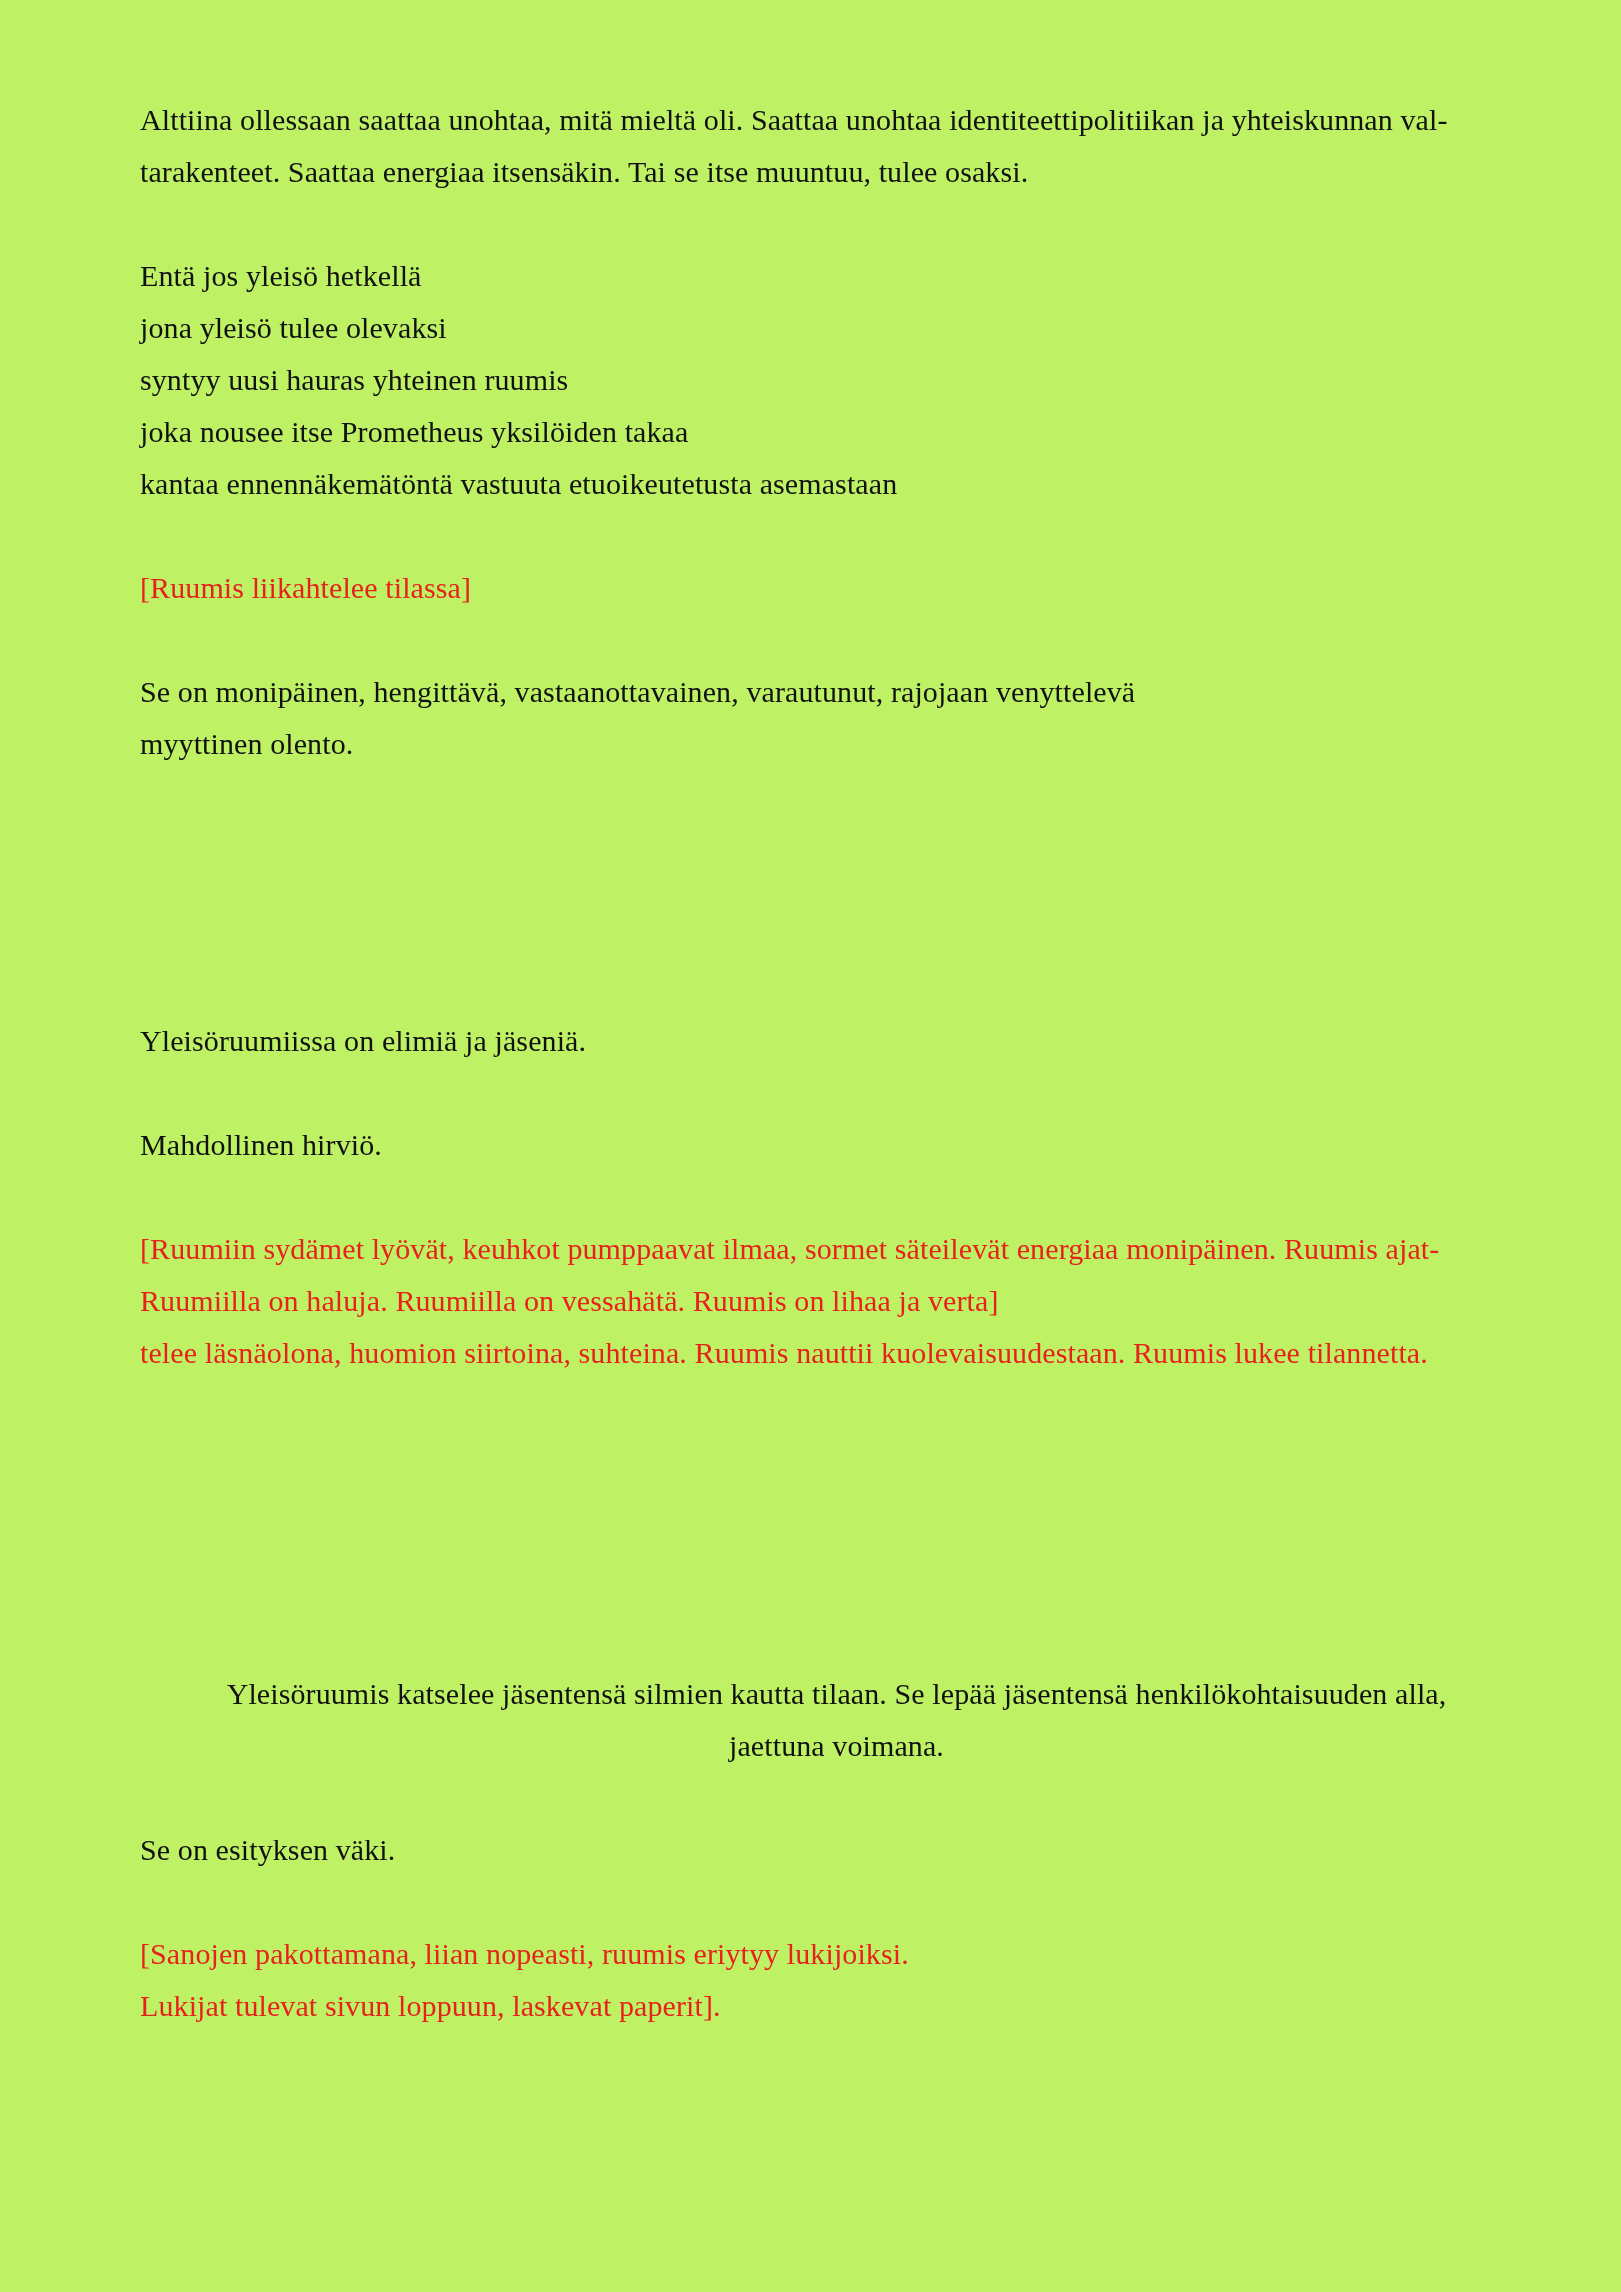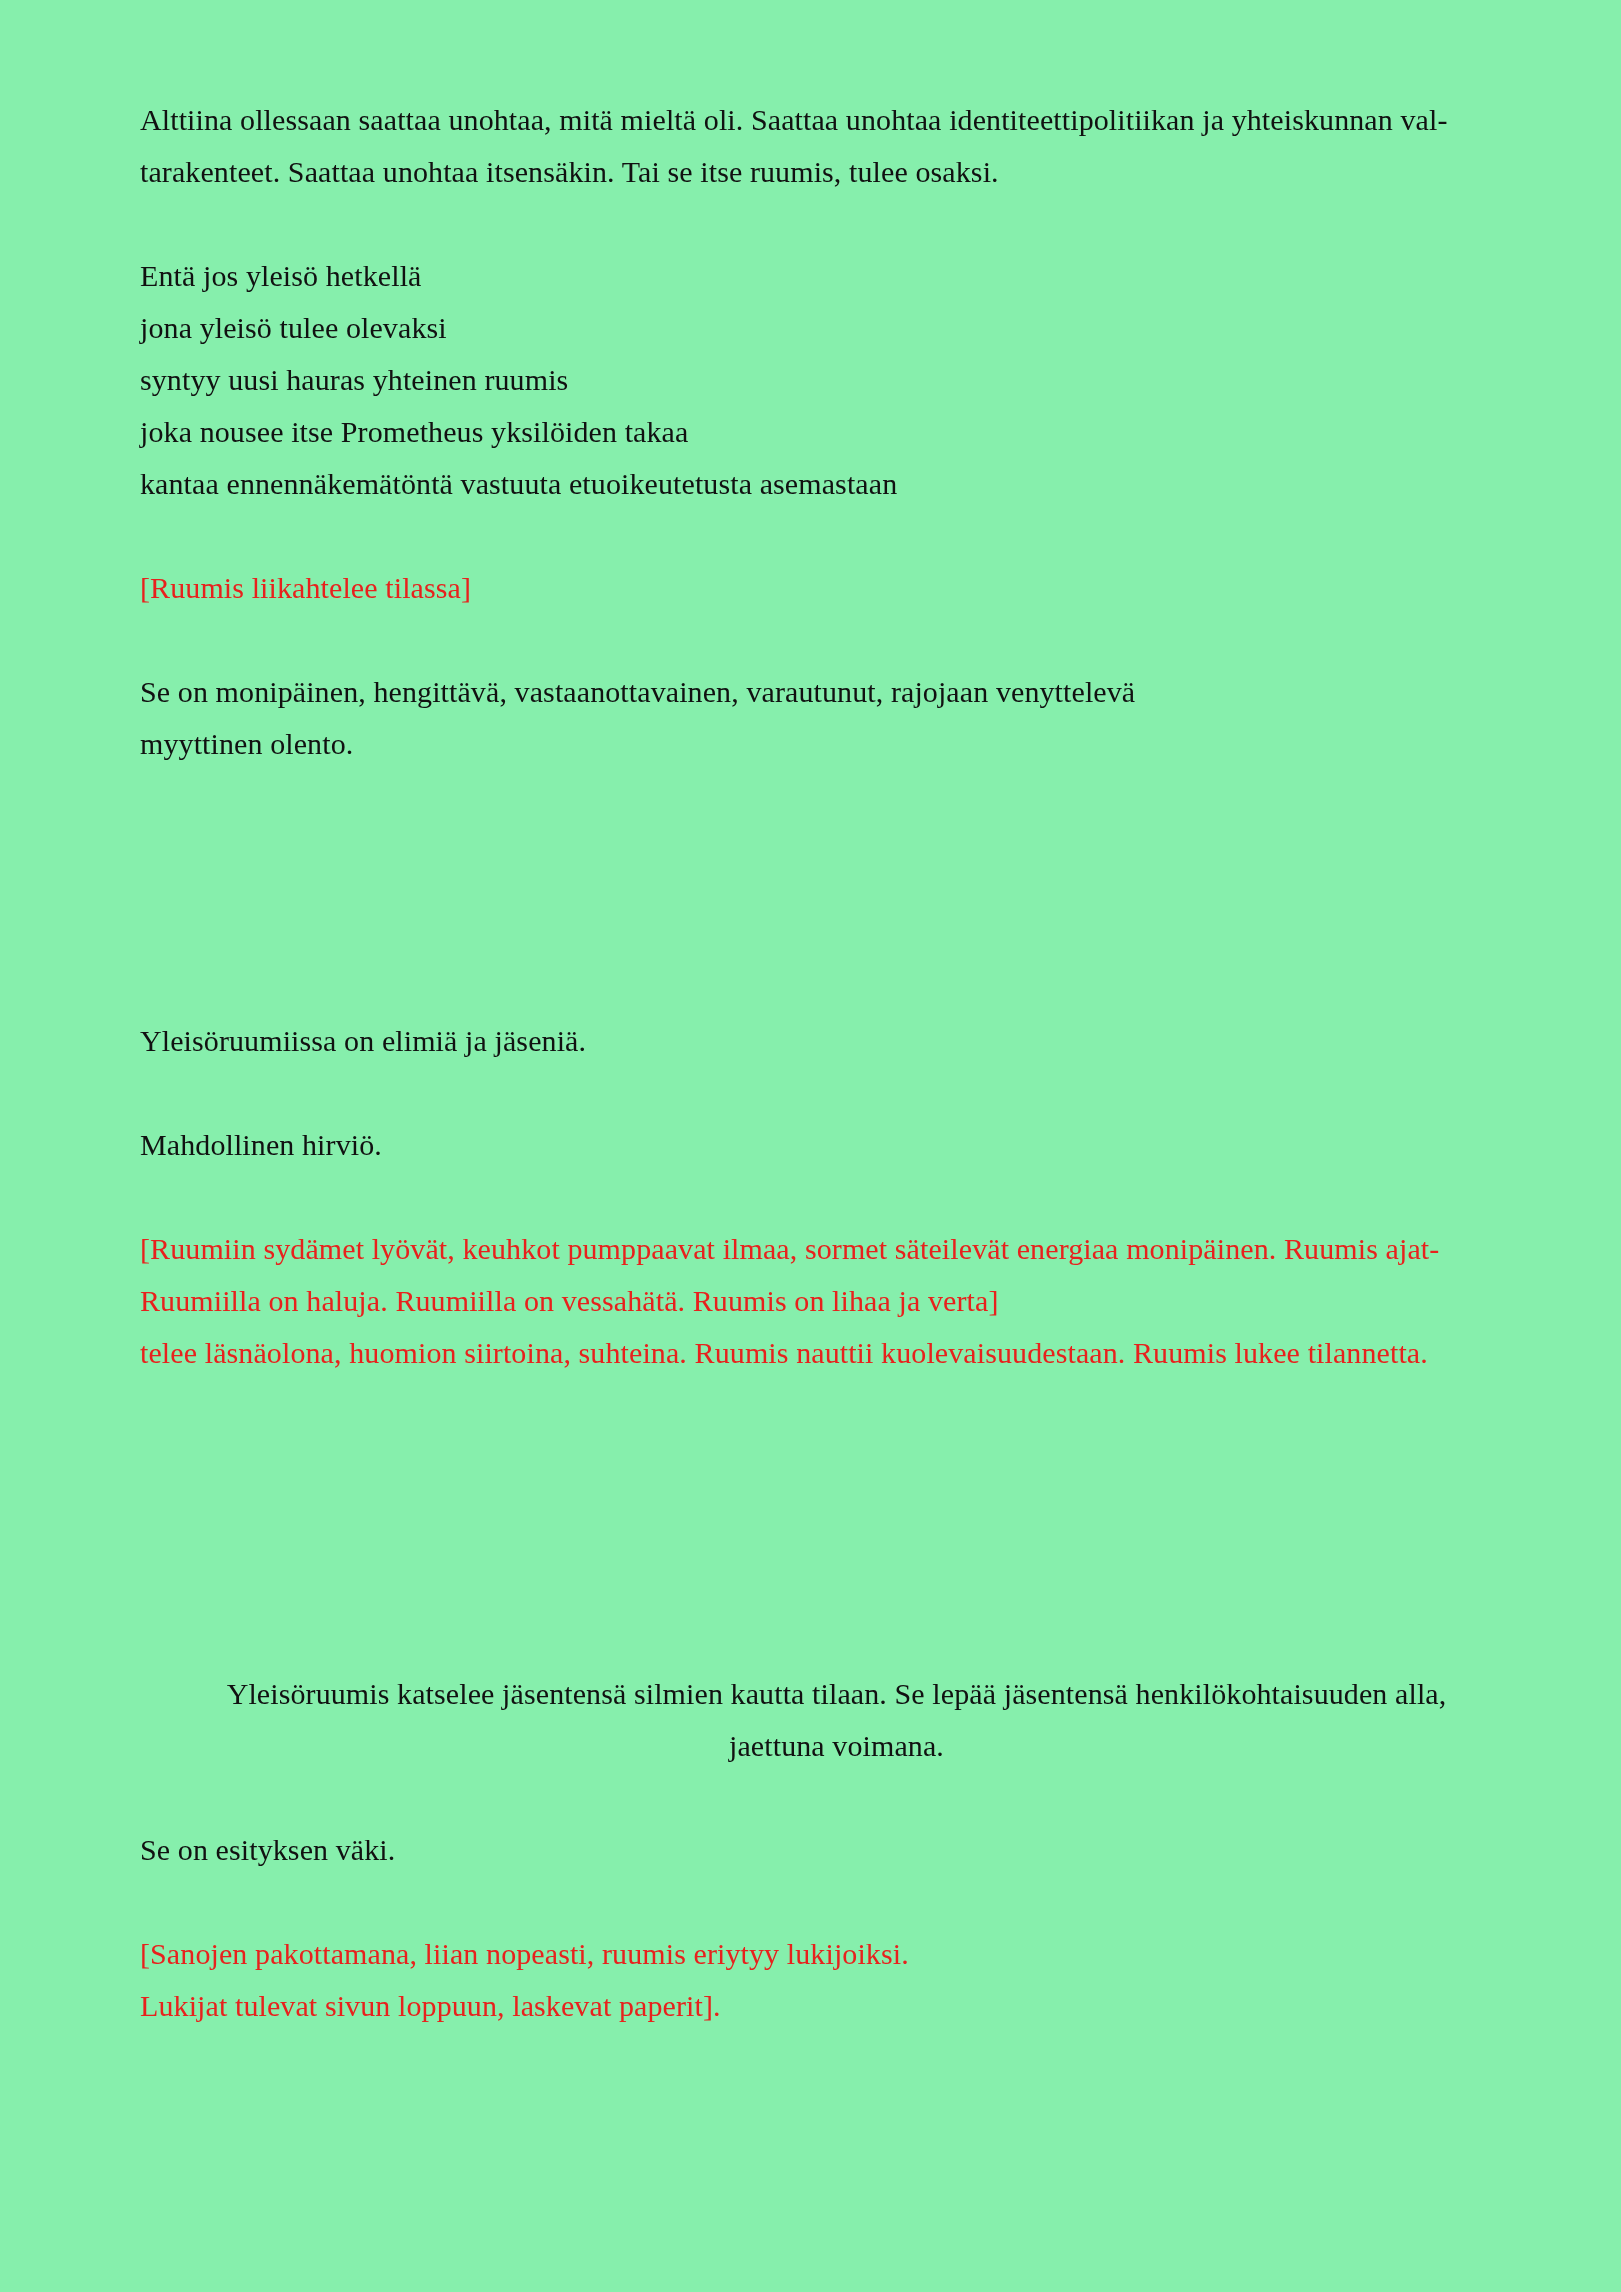--- a/index.html
+++ b/index.html
@@ -12,21 +12,21 @@
     height: 2293px;
     font-family: "Liberation Serif", "DejaVu Serif", serif;
     color: #111111;
     overflow: hidden;
   }
   .page {
     box-sizing: border-box;
     width: 1621px;
     height: 2293px;
     padding: 94px 88px 87px 140px;
-    background: #86efac;
+    background: #bef264;
   }
   .block {
     font-size: 30px;
     line-height: 52px;
     margin: 0 0 52px 0;
     letter-spacing: 0.1px;
   }
   .block .line {
     white-space: nowrap;
   }
@@ -37,21 +37,21 @@
   .b4 { margin-top: 245px; }
   .b8 { margin-top: 289px; text-align: center; }
 </style>
 </head>
 <body style="color: rgb(17, 17, 17); background: rgb(255, 255, 255);">
 
 <div class="page">
   <div>
       <div class="block b1">
         <div class="line">Alttiina ollessaan saattaa unohtaa, mitä mieltä oli. Saattaa unohtaa identiteettipolitiikan ja yhteiskunnan val-</div>
-        <div class="line">tarakenteet. Saattaa unohtaa itsensäkin. Tai se itse ruumis, tulee osaksi.</div>
+        <div class="line">tarakenteet. Saattaa energiaa itsensäkin. Tai se itse muuntuu, tulee osaksi.</div>
       </div>
       <div class="block b2">
         <div class="line">Entä jos yleisö hetkellä</div>
         <div class="line">jona yleisö tulee olevaksi</div>
         <div class="line">syntyy uusi hauras yhteinen ruumis</div>
         <div class="line">joka nousee itse Prometheus yksilöiden takaa</div>
         <div class="line">kantaa ennennäkemätöntä vastuuta etuoikeutetusta asemastaan</div>
       </div>
       <div class="block b3 red">
         <div class="line">[Ruumis liikahtelee tilassa]</div>

